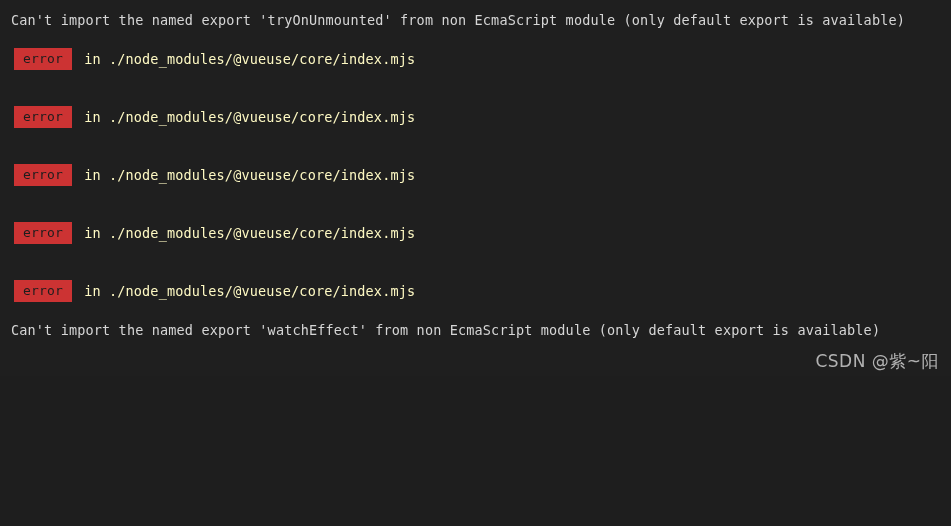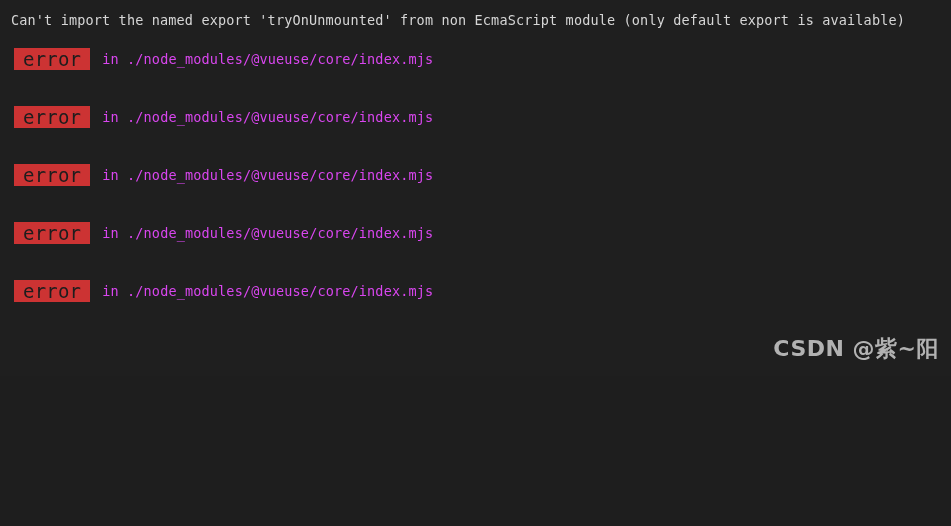--- a/index.html
+++ b/index.html
@@ -46,50 +46,49 @@
     padding-left: 14px;
     box-sizing: border-box;
     width: 951px;
   }
 
   .err-badge {
     display: inline-block;
     background: #cc3333;
     color: #1d1d1d;
     font-family: "DejaVu Sans Mono", "Liberation Mono", monospace;
-    font-size: 19px;
+    font-size: 13px;
     line-height: 22px;
     height: 22px;
     padding: 0 9px;
     letter-spacing: 0.2px;
   }
 
   .err-path {
-    color: #d946ef;
+    color: #fef9c3;
     font-family: "DejaVu Sans Mono", "Liberation Mono", monospace;
     font-size: 13.5px;
     line-height: 22px;
     letter-spacing: 0.15px;
     margin-left: 12px;
     white-space: pre;
   }
   .spacer-18 { height: 18px; }
   .spacer-10 { height: 10px; }
 
   #watermark {
     position: absolute;
     right: 12px;
-    bottom: 16px;
+    bottom: 4px;
     color: #bfbfbf;
     font-family: "DejaVu Sans", "Liberation Sans", sans-serif;
-    font-size: 22px;
+    font-size: 17px;
     line-height: 22px;
     letter-spacing: 0.5px;
     opacity: 0.92;
-    font-weight: bold;
   }
 </style>
 </head>
 <body>
 
 <div id="terminal">
 
   <div class="spacer-10"></div>
 
   <div class="line-block">
@@ -138,16 +137,19 @@
 
   <div class="spacer-18"></div>
 
   <div class="err-row">
     <span class="err-badge">error</span>
     <span class="err-path">in ./node_modules/@vueuse/core/index.mjs</span>
   </div>
 
   <div class="spacer-18"></div>
 
+  <div class="line-block">
+    <div class="msg-line">Can't import the named export 'watchEffect' from non EcmaScript module (only default export is available)</div>
+  </div>
 
   <div id="watermark">CSDN @紫~阳</div>
 
 </div>
 
 </body></html>

